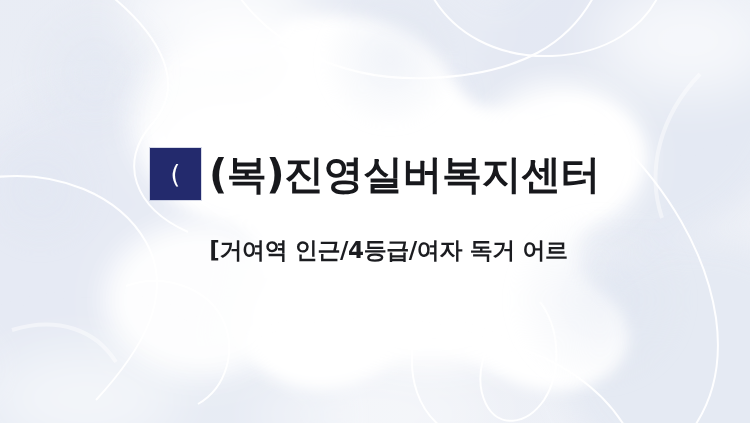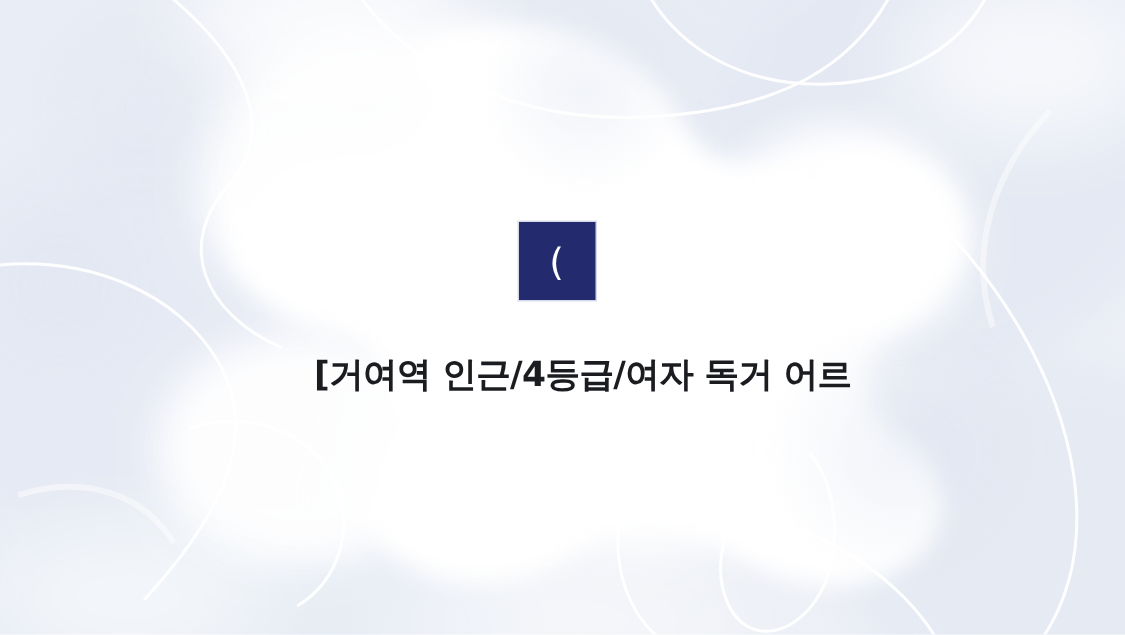--- a/index.html
+++ b/index.html
@@ -203,19 +203,20 @@
       <path d="M 12 330 C 58 316, 96 330, 116 362"></path>
     </g>
   </svg>
 
   <div id="content">
 
     <div id="title-row">
       <div id="logo-mark">
         <span>(</span>
       </div>
+      <div id="company-name">(복)진영실버복지센터</div>
     </div>
 
     <div id="job-title">[거여역 인근/4등급/여자 독거 어르</div>
 
 
   </div>
 </div>
 
 </body></html>

